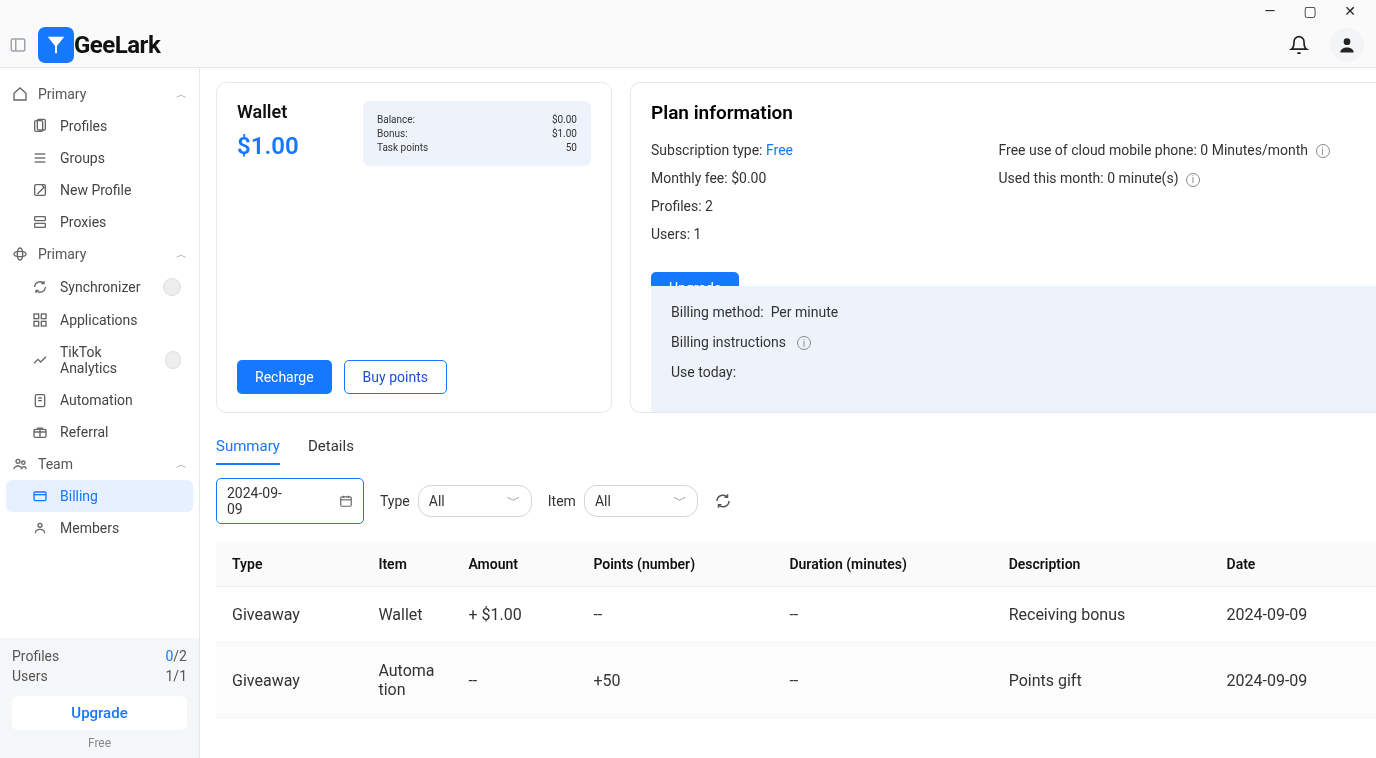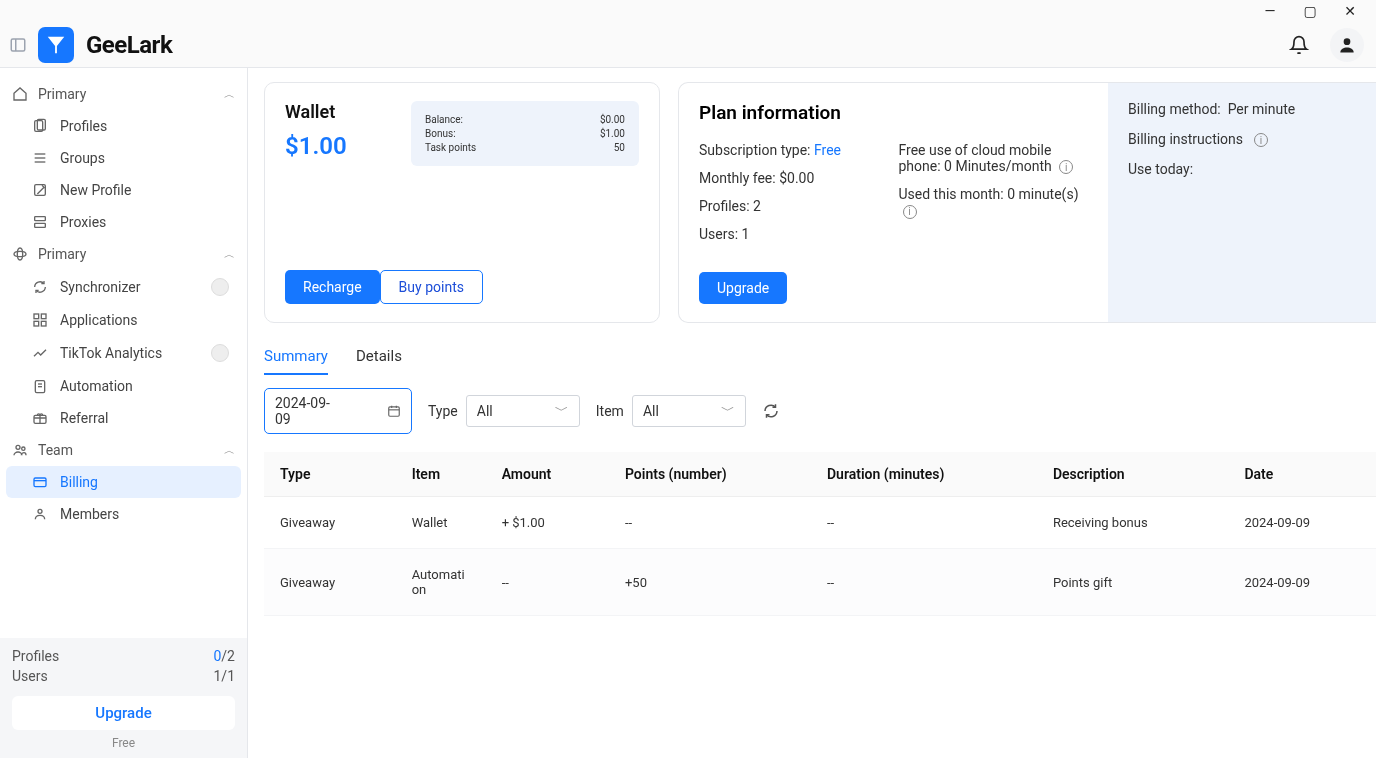--- a/index.html
+++ b/index.html
@@ -6,57 +6,57 @@
 body { width: 1376px; height: 758px; background: #fff; overflow: hidden; display: flex; flex-direction: column; }
 
 
 .titlebar { height: 22px; display: flex; justify-content: flex-end; align-items: center; padding-right: 6px; background: #fafafa; }
 .titlebar span { width: 40px; text-align: center; font-size: 14px; color: #222; cursor: default; }
 
 
 .topbar { height: 46px; display: flex; align-items: center; justify-content: space-between; padding: 0 12px 0 6px; border-bottom: 1px solid #e5e7eb; background: #fafafa; }
 .topbar-left { display: flex; align-items: center; gap: 8px; }
 .side-toggle { width: 24px; height: 24px; display: flex; align-items: center; justify-content: center; color: #9ca3af; }
-.logo { display: flex; align-items: center; gap: 12px; }
+.logo { display: flex; align-items: center; gap: 0; }
 .logo-mark { width: 36px; height: 36px; background: #1677ff; border-radius: 7px; display: flex; align-items: center; justify-content: center; }
 .logo-text { font-size: 24px; font-weight: 700; color: #111; letter-spacing: -0.5px; }
 .topbar-right { display: flex; align-items: center; gap: 14px; }
 .bell, .avatar { width: 34px; height: 34px; display: flex; align-items: center; justify-content: center; border-radius: 50%; }
 .avatar { background: #f3f4f6; }
 
 
 .layout { flex: 1; display: flex; overflow: hidden; }
-.sidebar { width: 248px; background: #fff; border-right: 1px solid #e5e7eb; display: flex; flex-direction: column; padding-top: 10px; }
+.sidebar { width: 200px; background: #fff; border-right: 1px solid #e5e7eb; display: flex; flex-direction: column; padding-top: 10px; }
 .sidebar-scroll { flex: 1; overflow-y: auto; }
 .nav-group-header { display: flex; align-items: center; justify-content: space-between; padding: 8px 12px; color: #555; font-size: 14px; cursor: pointer; }
 .nav-group-header .lbl { display: flex; align-items: center; gap: 10px; }
 .nav-item { display: flex; align-items: center; gap: 12px; padding: 8px 12px 8px 26px; color: #444; font-size: 14px; cursor: pointer; position: relative; border-radius: 6px; margin: 0 6px; }
 .nav-item.active { background: #e6f0ff; color: #1677ff; }
 .nav-item .badge-circle { margin-left: auto; width: 18px; height: 18px; border-radius: 50%; background: #eee; border: 1px solid #ddd; }
 .nav-icon { width: 16px; height: 16px; display: inline-flex; align-items: center; justify-content: center; color: #666; flex-shrink: 0; }
 .nav-item.active .nav-icon { color: #1677ff; }
 .chev { color: #888; font-size: 11px; }
 
 .sidebar-footer { background: #f5f6f8; padding: 10px 12px 8px; }
 .sf-row { display: flex; justify-content: space-between; font-size: 14px; color: #555; margin-bottom: 4px; }
 .sf-row .hl { color: #1677ff; }
 .sf-upgrade { margin-top: 8px; background: #fff; border: none; border-radius: 6px; width: 100%; padding: 8px 0; color: #1677ff; font-size: 15px; font-weight: 500; cursor: pointer; }
 .sf-plan { text-align: center; font-size: 12px; color: #888; margin-top: 6px; }
 
 
 .content { flex: 1; overflow-y: auto; background: #fff; padding: 14px 0 0 16px; }
 .cards-row { display: flex; gap: 18px; }
-.card { border: 1px solid #e5e7eb; border-radius: 10px; padding: 18px 20px; }
+.card { border: 1px solid #e5e7eb; border-radius: 10px; padding: 18px 20px; flex-direction: column; }
 .wallet-card { width: 396px; display: flex; flex-direction: column; }
 .wallet-top { display: flex; justify-content: space-between; }
 .wallet-left h2 { font-size: 18px; font-weight: 600; color: #111; margin-bottom: 10px; }
 .wallet-amount { font-size: 24px; color: #1677ff; font-weight: 600; }
 .wallet-stats { background: #eef3fb; border-radius: 6px; padding: 10px 14px; font-size: 10px; color: #333; width: 228px; }
 .wallet-stats .row { display: flex; justify-content: space-between; margin: 3px 0; }
-.wallet-actions { margin-top: auto; display: flex; padding-top: 60px; }
+.wallet-actions { margin-top: auto; display: flex; gap: 12px; padding-top: 60px; }
 .btn-primary { background: #1677ff; color: #fff; border: none; border-radius: 5px; padding: 8px 18px; font-size: 14px; cursor: pointer; }
 .btn-outline { background: #fff; color: #1d4ed8; border: 1px solid #1677ff; border-radius: 5px; padding: 8px 18px; font-size: 14px; cursor: pointer; }
 
 .plan-card { flex: 1; border-right: none; border-top-right-radius: 0; border-bottom-right-radius: 0; display: flex; }
 .plan-main { flex: 1; padding-right: 20px; }
 .plan-main h2 { font-size: 19px; font-weight: 600; margin-bottom: 18px; }
 .plan-cols { display: flex; gap: 10px; }
 .plan-col { flex: 1; }
 .plan-line { font-size: 14px; color: #333; margin-bottom: 12px; }
 .plan-line a { color: #1677ff; text-decoration: none; }
@@ -67,27 +67,27 @@
 
 
 .tabs { display: flex; gap: 28px; margin-top: 14px; border-bottom: 1px solid transparent; }
 .tab { padding: 10px 0 8px; font-size: 15px; color: #333; cursor: pointer; border-bottom: 2px solid transparent; }
 .tab.active { color: #1677ff; border-bottom-color: #1677ff; }
 
 
 .filters { display: flex; align-items: center; gap: 16px; margin-top: 12px; }
 .date-input { border: 1.5px solid #1677ff; border-radius: 5px; padding: 6px 10px; display: flex; align-items: center; gap: 48px; font-size: 14px; color: #333; width: 148px; justify-content: space-between; }
 .sel-wrap { display: flex; align-items: center; gap: 8px; font-size: 14px; color: #333; }
-.sel { border: 1px solid #d1d5db; border-radius: 3px; padding: 6px 10px; display: flex; align-items: center; justify-content: space-between; width: 114px; font-size: 14px; cursor: pointer; }
+.sel { border: 1px solid #d1d5db; border-radius: 13px; padding: 6px 10px; display: flex; align-items: center; justify-content: space-between; width: 114px; font-size: 14px; cursor: pointer; }
 .refresh { width: 18px; height: 18px; color: #555; cursor: pointer; }
 
 
 table { width: 100%; border-collapse: collapse; margin-top: 18px; }
 th { text-align: left; font-size: 14px; font-weight: 600; color: #111; padding: 14px 16px; border-bottom: 1px solid #eee; background: #fafafa; }
-td { font-size: 13px; color: #333; padding: 18px 16px; border-bottom: 1px solid #f3f4f6; vertical-align: middle; }
+td { font-size: 16px; color: #333; padding: 18px 16px; border-bottom: 1px solid #f3f4f6; vertical-align: middle; }
 tbody tr:nth-child(even) { background: #fcfcfd; }
 
 svg { display: block; }
 </style>
 </head>
 <body>
 
 <div class="titlebar">
   <span>—</span>
   <span>▢</span>

